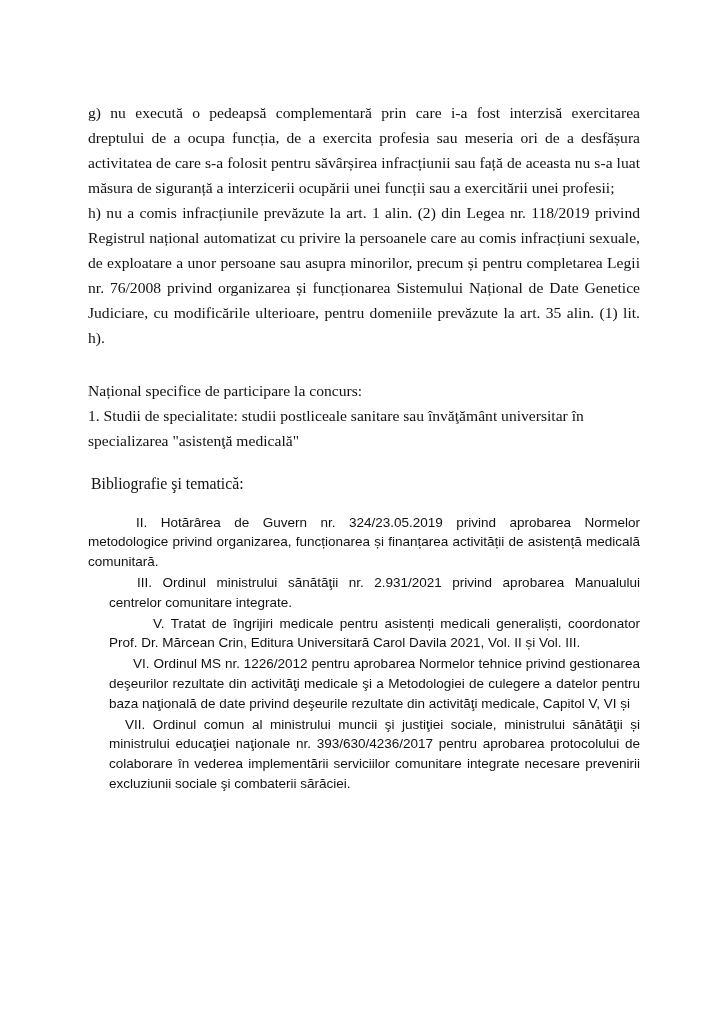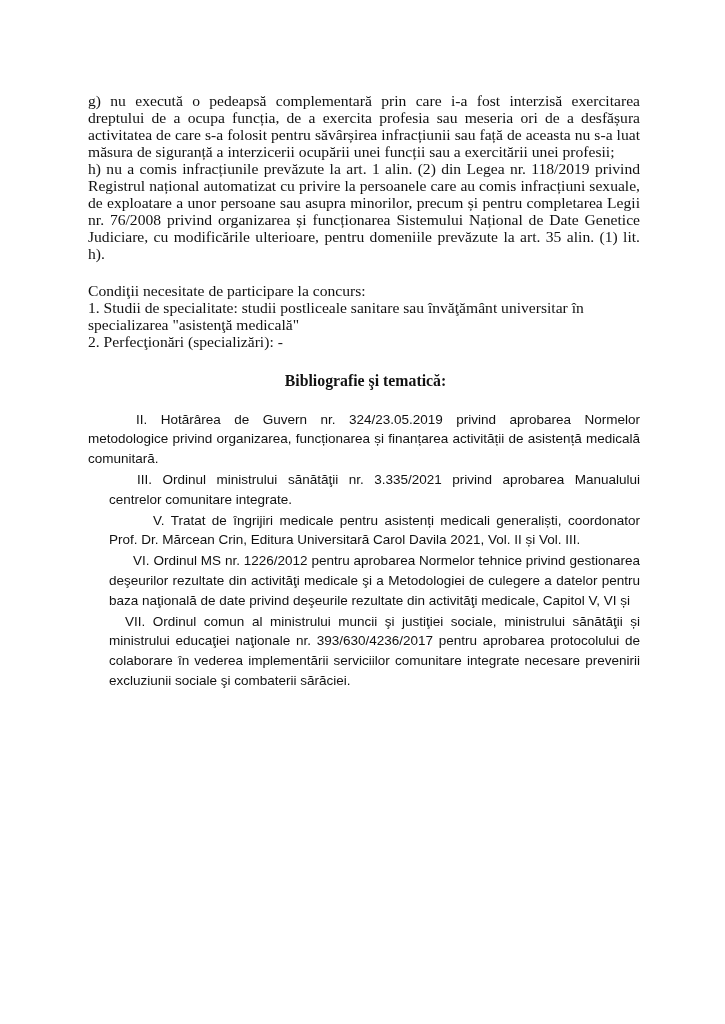--- a/index.html
+++ b/index.html
@@ -1,23 +1,23 @@
 <!DOCTYPE html>
 <html><head>
 <meta charset="utf-8">
 <style>
   html, body { margin: 0; padding: 0; background: #ffffff; }
   body { width: 725px; height: 1024px; position: relative; overflow: hidden; color: #111; }
   .page { position: absolute; left: 88px; top: 92px; width: 552px; }
-  .serif { font-family: "Liberation Serif", "DejaVu Serif", serif; font-size: 15.6px; line-height: 17px; }
+  .serif { font-family: "Liberation Serif", "DejaVu Serif", serif; font-size: 15.6px; line-height: 25px; margin-top: 8px; }
   .sans { font-family: "Liberation Sans", "DejaVu Sans", sans-serif; font-size: 13.5px; line-height: 19.8px; }
   .just { text-align: justify; }
   p { margin: 0; }
   .gap { height: 19.6px; }
-  .heading { font-family: "Liberation Serif", "DejaVu Serif", serif; font-weight: bold; font-size: 15.8px; margin: 22px 0 0 3px; text-align: center; }
+  .heading { font-family: "Liberation Serif", "DejaVu Serif", serif; font-weight: normal; font-size: 15.8px; margin: 22px 0 0 3px; }
   .biblio { margin-top: 20px; }
   .bib-item { text-align: justify; text-indent: 20px; }
   .bib-item .num { display: inline-block; }
   .b1 { text-indent: 30px; }
   .b2 { text-indent: 24px; }
   .b3 { text-indent: 14px; }
   .b4 { text-indent: 10px; }
   .b5 { text-indent: 22px; }
   .b6 { text-indent: 12px; }
   .b7 { text-indent: 8px; }
@@ -29,35 +29,34 @@
 <div class="page">
 
   <div class="serif just">
     <p>g) nu execută o pedeapsă complementară prin care i-a fost interzisă exercitarea dreptului de a ocupa funcția, de a exercita profesia sau meseria ori de a desfășura activitatea de care s-a folosit pentru săvârșirea infracțiunii sau față de aceasta nu s-a luat măsura de siguranță a interzicerii ocupării unei funcții sau a exercitării unei profesii;</p>
     <p>h) nu a comis infracțiunile prevăzute la art. 1 alin. (2) din Legea nr. 118/2019 privind Registrul național automatizat cu privire la persoanele care au comis infracțiuni sexuale, de exploatare a unor persoane sau asupra minorilor, precum și pentru completarea Legii nr. 76/2008 privind organizarea și funcționarea Sistemului Național de Date Genetice Judiciare, cu modificările ulterioare, pentru domeniile prevăzute la art. 35 alin. (1) lit. h).</p>
   </div>
 
   <div class="gap"></div>
 
   <div class="serif">
-    <p>Condiţii necesitate de participare la concurs:</p>
+    <p>Național specifice de participare la concurs:</p>
     <p>1. Studii de specialitate: studii postliceale sanitare sau învăţământ universitar în specializarea "asistenţă medicală"</p>
-    <p>2. Perfecţionări (specializări): -</p>
   </div>
 
   <div class="heading">Bibliografie şi tematică:</div>
 
   <div class="sans biblio">
     <p class="bib-item b2">
       <span class="num">II.</span>
       <span>Hotărârea de Guvern nr. 324/23.05.2019 privind aprobarea Normelor metodologice privind organizarea, funcționarea și finanțarea activității de asistență medicală comunitară.</span>
     </p>
     <p class="bib-item b3">
       <span class="num">III.</span>
-      <span>Ordinul ministrului sănătăţii nr. 3.335/2021 privind aprobarea Manualului centrelor comunitare integrate.</span>
+      <span>Ordinul ministrului sănătăţii nr. 2.931/2021 privind aprobarea Manualului centrelor comunitare integrate.</span>
     </p>
     <p class="bib-item b5">
       <span class="num">V.</span>
       <span>Tratat de îngrijiri medicale pentru asistenți medicali generaliști, coordonator Prof. Dr. Mărcean Crin,  Editura Universitară Carol Davila 2021, Vol. II și Vol. III.</span>
     </p>
     <p class="bib-item b6">
       <span class="num">VI.</span>
       <span>Ordinul MS   nr. 1226/2012 pentru aprobarea Normelor tehnice privind gestionarea deşeurilor rezultate din activităţi medicale şi a Metodologiei de culegere a datelor pentru baza naţională de date privind deşeurile rezultate din activităţi medicale, Capitol V, VI și</span>
     </p>
     <p class="bib-item b7">

